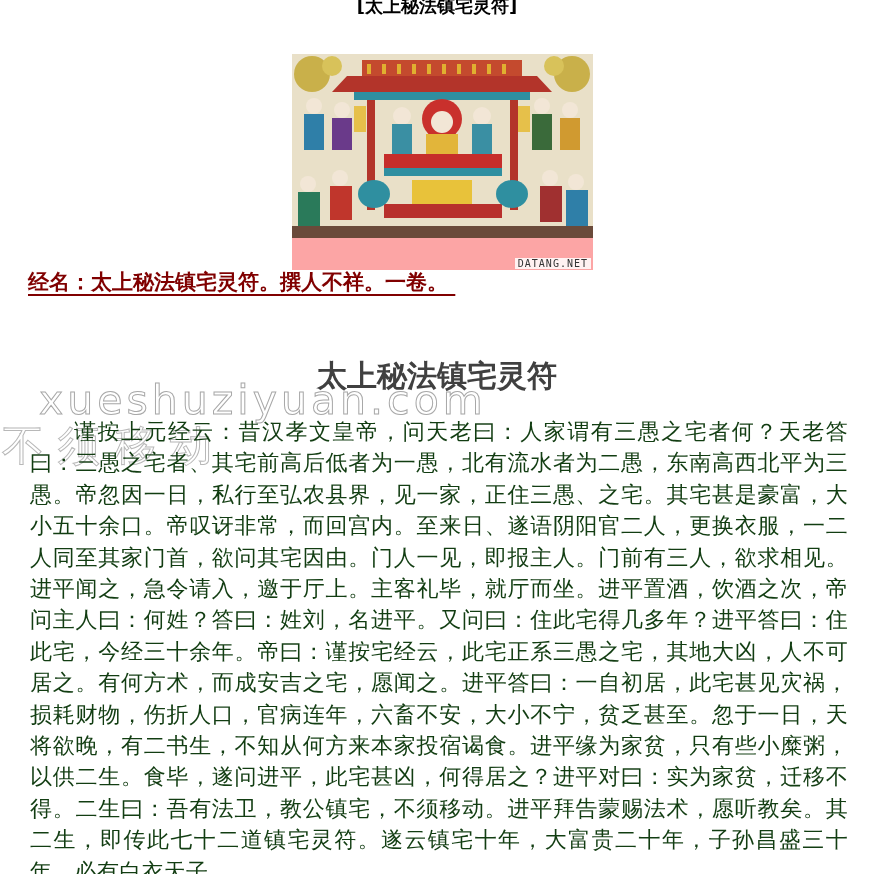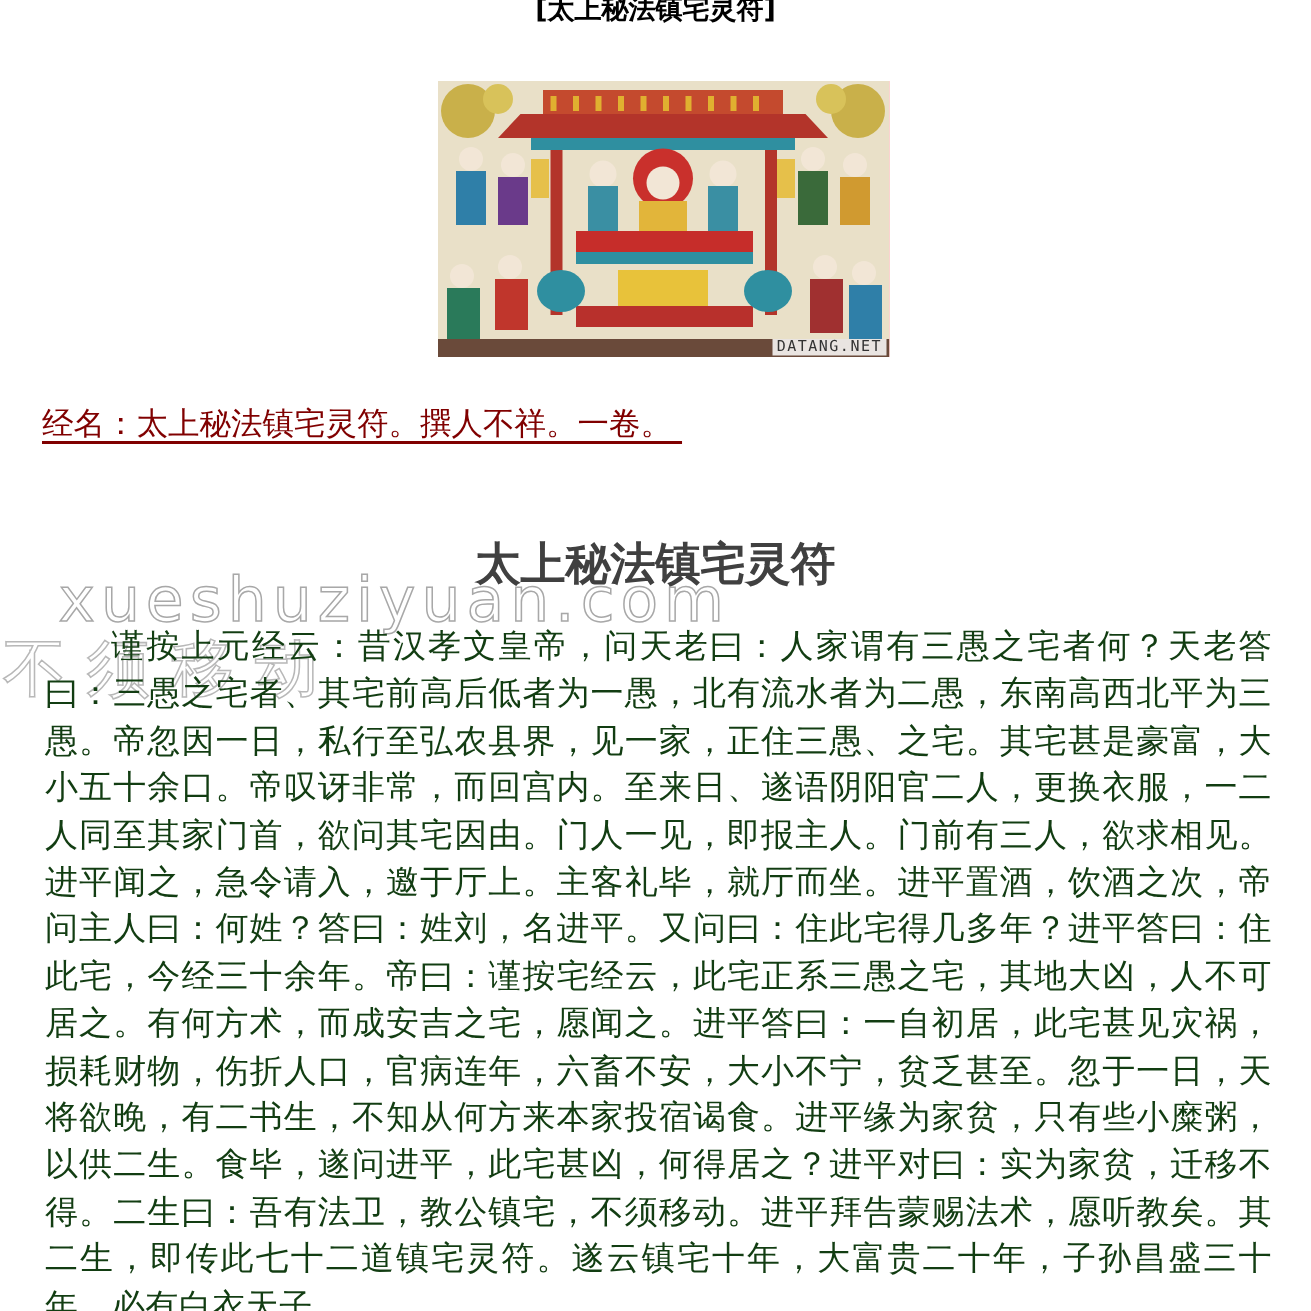--- a/index.html
+++ b/index.html
@@ -6,34 +6,34 @@
     body {
       width: 874px; height: 874px; overflow: hidden; position: relative;
       font-family: "DejaVu Serif", "Liberation Serif", serif;
     }
     .top-title {
       position: absolute; left: 0; top: -6px; width: 874px; text-align: center;
       font-family: "DejaVu Sans", "Liberation Sans", sans-serif;
       font-weight: bold; font-size: 18px; color: #000000;
     }
     .illustration {
-      position: absolute; left: 292px; top: 54px; width: 301px; height: 184px;
+      position: absolute; left: 292px; top: 54px; width: 301px; height: 216px;
       overflow: hidden; background: #fca5a5;
     }
     .illustration svg { display: block; }
     .ill-watermark {
       position: absolute; right: 2px; bottom: 1px; padding: 0 3px;
       background: rgba(255,255,255,0.85);
       font-family: "DejaVu Sans Mono", "Liberation Mono", monospace;
       font-size: 10px; color: #333; letter-spacing: 1px;
     }
     .scripture-name {
       position: absolute; left: 28px; top: 268px;
       font-family: "DejaVu Sans", "Liberation Sans", sans-serif;
-      font-weight: normal; font-size: 21px; color: #800000;
+      font-weight: bold; font-size: 21px; color: #800000;
       text-decoration: underline; text-underline-offset: 5px;
       text-decoration-thickness: 2px; white-space: pre;
     }
     .doc-heading {
       position: absolute; left: 0; top: 356px; width: 874px; text-align: center;
       font-family: "DejaVu Sans", "Liberation Sans", sans-serif;
       font-weight: bold; font-size: 30px; color: #404040;
     }
     .body-text {
       position: absolute; left: 30px; top: 416px; width: 818px;

